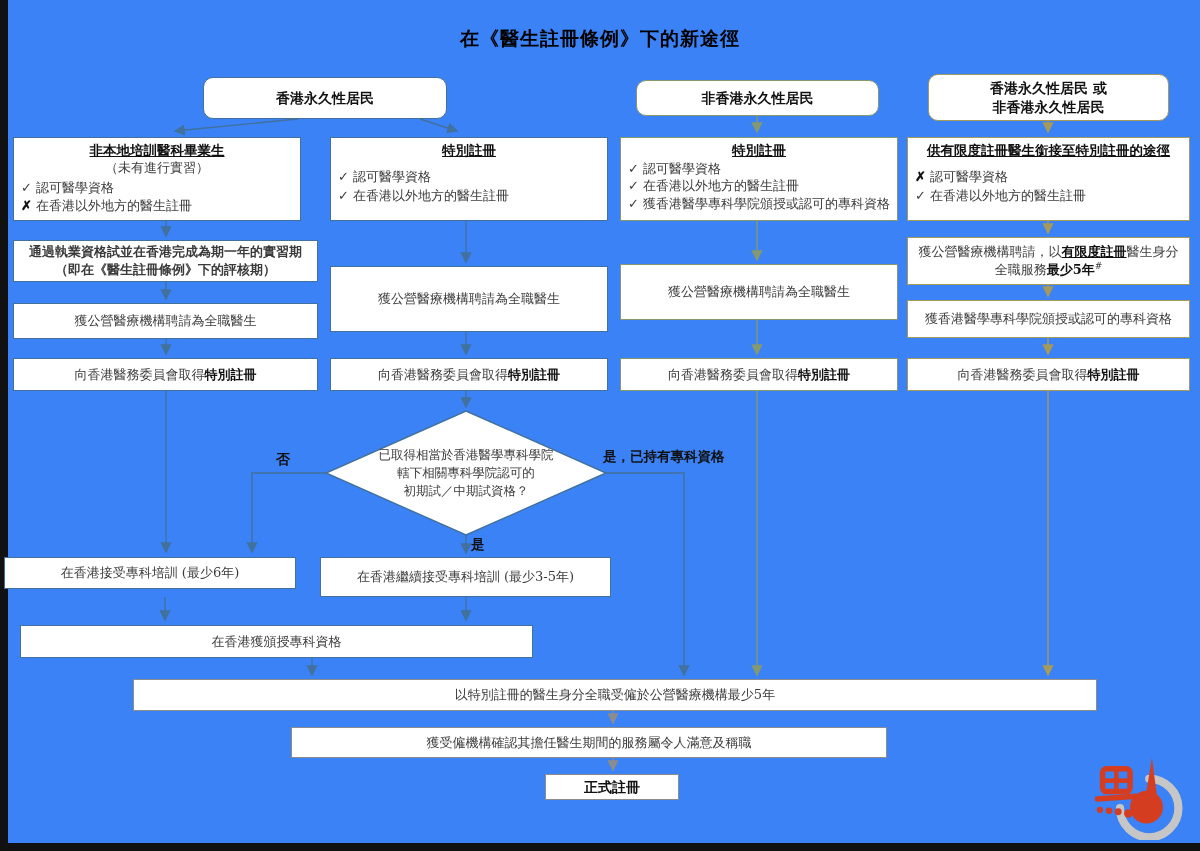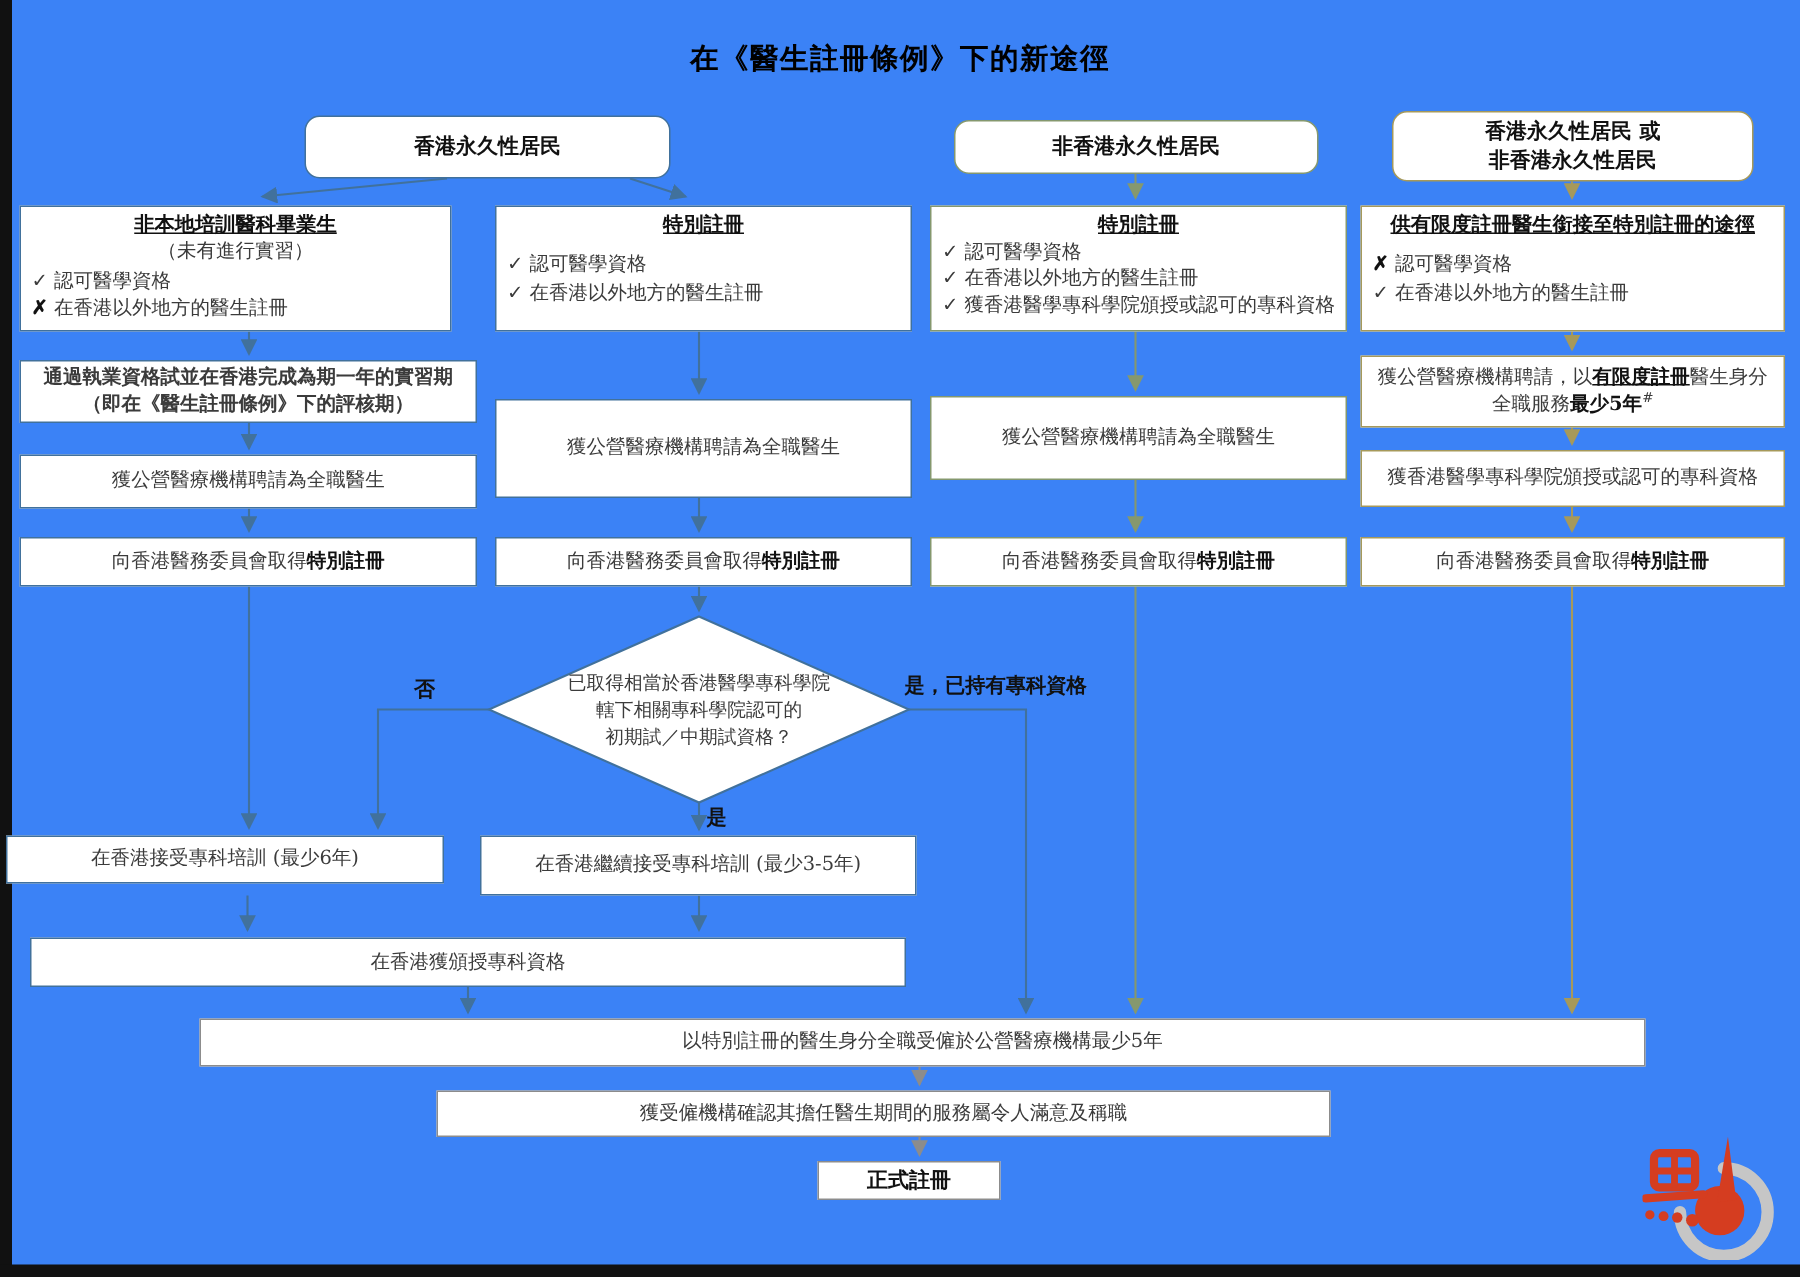--- a/index.html
+++ b/index.html
@@ -193,31 +193,31 @@
   <div class="lbl" style="left:276px;top:451px;font-size:14px;">否</div>
   <div class="lbl" style="left:603px;top:448px;font-size:13.5px;">是，已持有專科資格</div>
   <div class="lbl" style="left:471px;top:536px;font-size:13.5px;">是</div>
 
   <div class="box b-blue center-txt" style="left:4px;top:557px;width:292px;height:32px;">
     <span>在香港接受專科培訓 (最少6年)</span>
   </div>
   <div class="box b-blue center-txt" style="left:320px;top:557px;width:291px;height:40px;">
     <span>在香港繼續接受專科培訓 (最少3-5年)</span>
   </div>
-  <div class="box b-blue center-txt" style="left:20px;top:625px;width:584px;height:33px;">
+  <div class="box b-blue center-txt" style="left:20px;top:625px;width:513px;height:33px;">
     <span>在香港獲頒授專科資格</span>
   </div>
 
   <div class="box b-gray center-txt" style="left:133px;top:679px;width:964px;height:32px;">
     <span>以特別註冊的醫生身分全職受僱於公營醫療機構最少5年</span>
   </div>
   <div class="box b-gray center-txt" style="left:291px;top:727px;width:596px;height:31px;">
     <span>獲受僱機構確認其擔任醫生期間的服務屬令人滿意及稱職</span>
   </div>
-  <div class="box b-gray center-txt" style="left:545px;top:774px;width:122px;height:26px;font-weight:bold;color:#111;font-size:14px;">
+  <div class="box b-gray center-txt" style="left:545px;top:774px;width:134px;height:26px;font-weight:bold;color:#111;font-size:14px;">
     <span>正式註冊</span>
   </div>
 
 
   <svg id="logo" viewBox="0 0 100 92">
     <path d="M59,25 A32,32 0 1 1 27,57" fill="none" style="stroke:var(--c-logo_gray)" stroke-width="9" stroke-linecap="round"></path>
     <g style="fill:var(--c-logo_red)">
       <circle cx="56" cy="56" r="18"></circle>
       <path d="M62,2 L68,48 L54,50 Z"></path>
       <g style="fill:none;stroke:var(--c-logo_red)">

